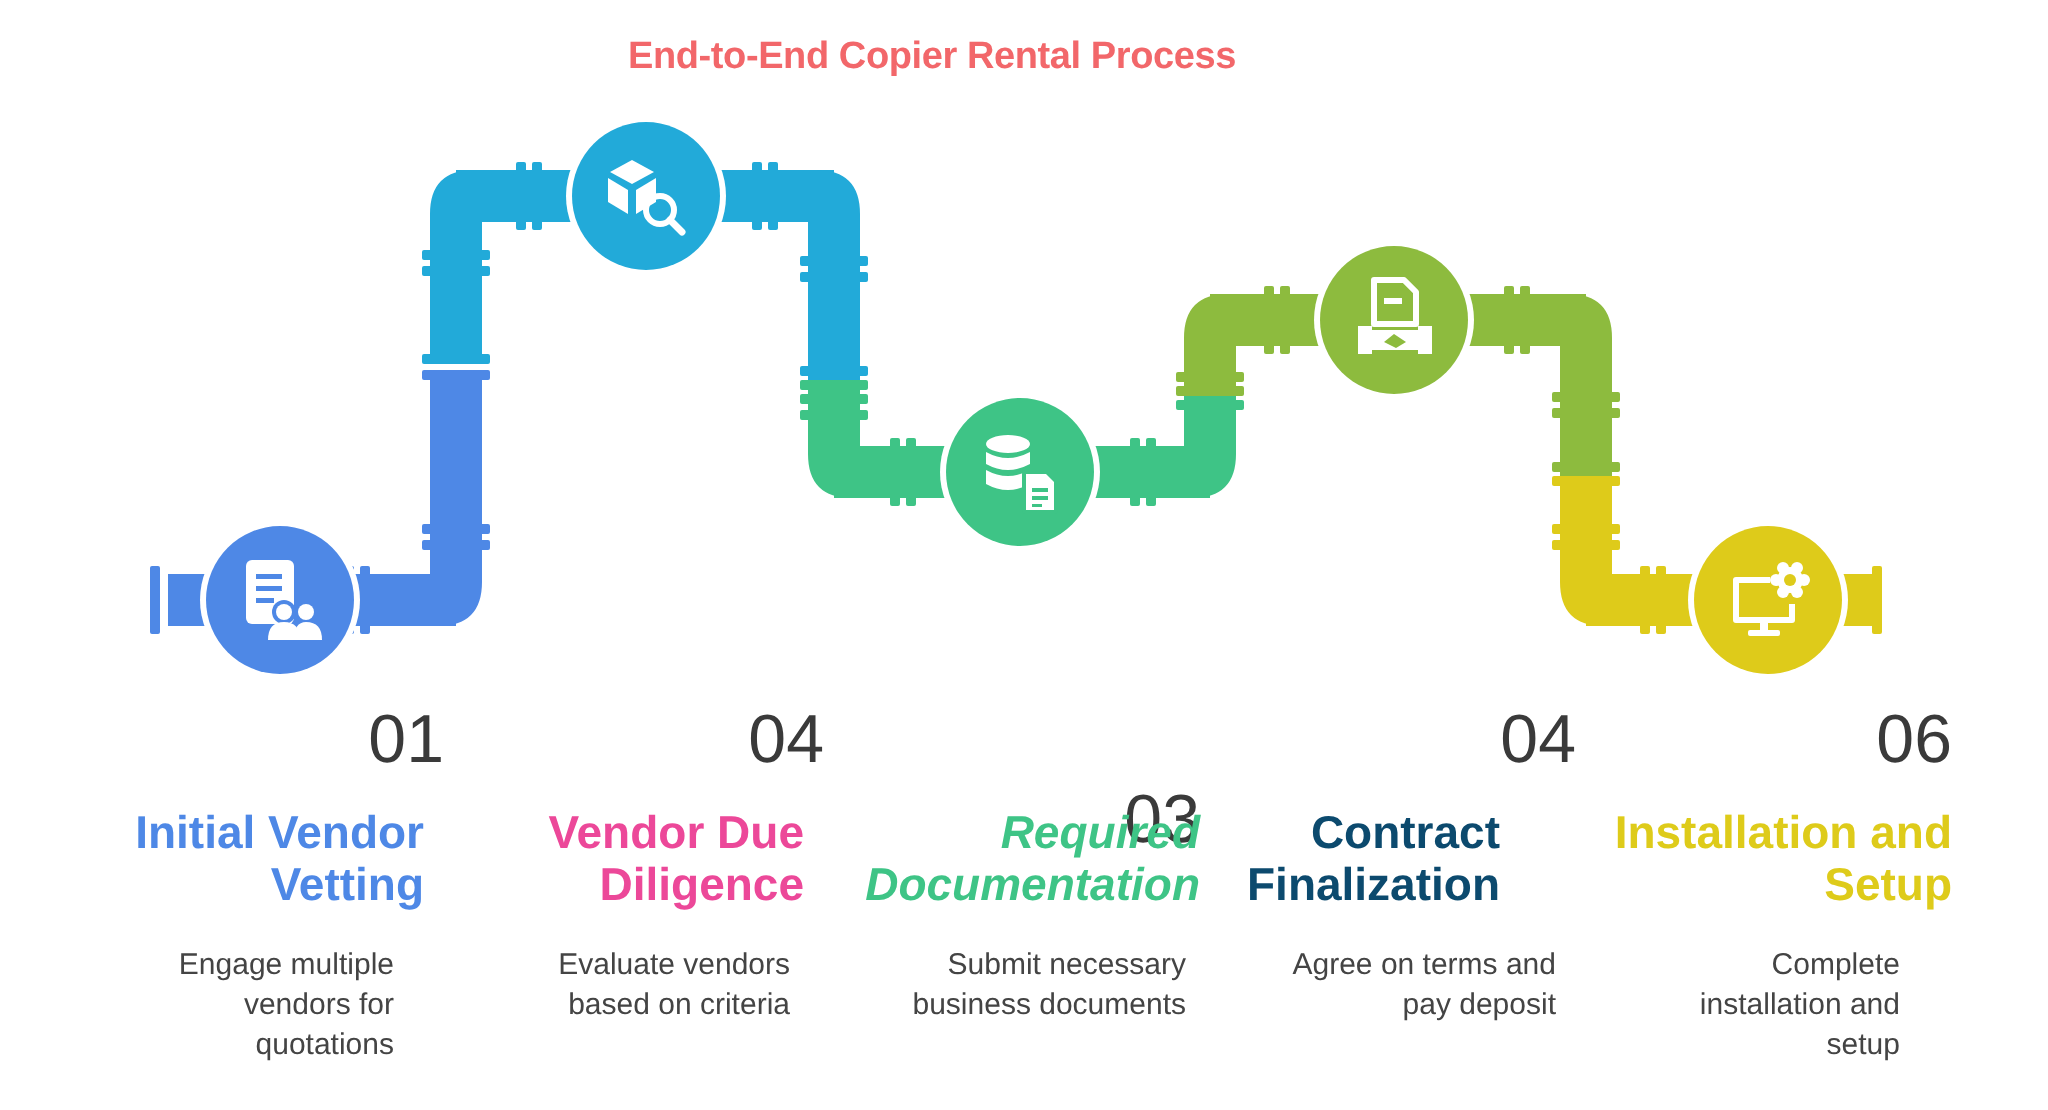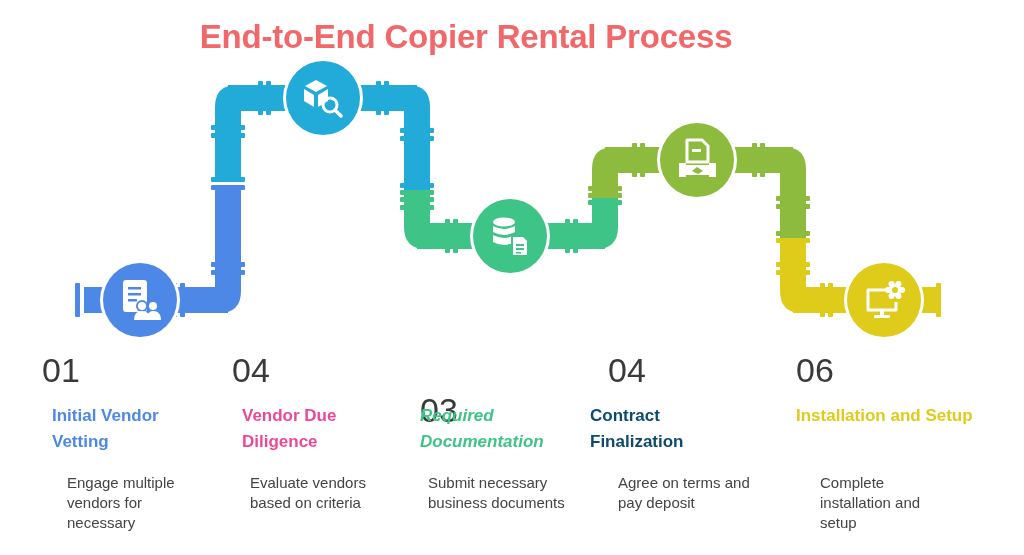--- a/index.html
+++ b/index.html
@@ -1,21 +1,21 @@
 <!DOCTYPE html>
 <html><head>
 <meta charset="utf-8">
 <style>
   html, body { margin: 0; padding: 0; background: #ffffff; }
   body { width: 1024px; height: 555px; position: relative; overflow: hidden; font-family: "Liberation Sans", sans-serif; }
-  .title { position: absolute; top: 18px; left: 0; width: 932px; text-align: center; font-size: 33px; font-weight: bold; color: #f2676a; letter-spacing: -0.2px; }
+  .title { position: absolute; top: 18px; left: 0; width: 932px; text-align: center; font-size: 19px; font-weight: bold; color: #f2676a; letter-spacing: -0.2px; }
   svg.pipes { position: absolute; left: 0; top: 0; }
-  .step { position: absolute; width: 180px; text-align: left; }
+  .step { position: absolute; width: 180px; text-align: right; }
   .num { font-size: 34px; color: #3a3a3a; font-weight: normal; line-height: 40px; top: 350px; }
-  .heading { font-size: 17px; font-weight: bold; line-height: 26px; top: 403px; }
+  .heading { font-size: 23px; font-weight: bold; line-height: 26px; top: 403px; }
   .desc { font-size: 15px; color: #444444; line-height: 20px; top: 473px; }
 </style>
 </head>
 <body>
 
 <div class="title">End-to-End Copier Rental Process</div>
 
 <svg class="pipes" width="1024" height="555" viewBox="0 0 1024 555">
   <g id="pipe-layer">
       <rect x="75" y="283" width="5" height="34" fill="#4e88e6" rx="1"></rect>
@@ -147,17 +147,17 @@
 <div class="step num" style="left:420px;margin-top:40px;">03</div>
 <div class="step num" style="left:608px;">04</div>
 <div class="step num" style="left:796px;">06</div>
 
 <div class="step heading" style="left: 52px; width: 160px; color: rgb(78, 136, 230);">Initial Vendor Vetting</div>
 <div class="step heading" style="left: 242px; width: 160px; color: #ec4899;">Vendor Due Diligence</div>
 <div class="step heading" style="left: 420px; width: 180px; color: rgb(62, 196, 134); font-style: italic;">Required Documentation</div>
 <div class="step heading" style="left: 590px; width: 160px; color: #0c4a6e;">Contract Finalization</div>
 <div class="step heading" style="left: 796px; width: 180px; color: rgb(222, 203, 26);">Installation and Setup</div>
 
-<div class="step desc" style="left:67px;width:130px;">Engage multiple vendors for necessary</div>
+<div class="step desc" style="left:67px;width:130px;">Engage multiple vendors for quotations</div>
 <div class="step desc" style="left:250px;width:145px;">Evaluate vendors based on criteria</div>
 <div class="step desc" style="left:428px;width:165px;">Submit necessary business documents</div>
 <div class="step desc" style="left:618px;width:160px;">Agree on terms and pay deposit</div>
 <div class="step desc" style="left:820px;width:130px;">Complete installation and setup</div>
 
 </body></html>

